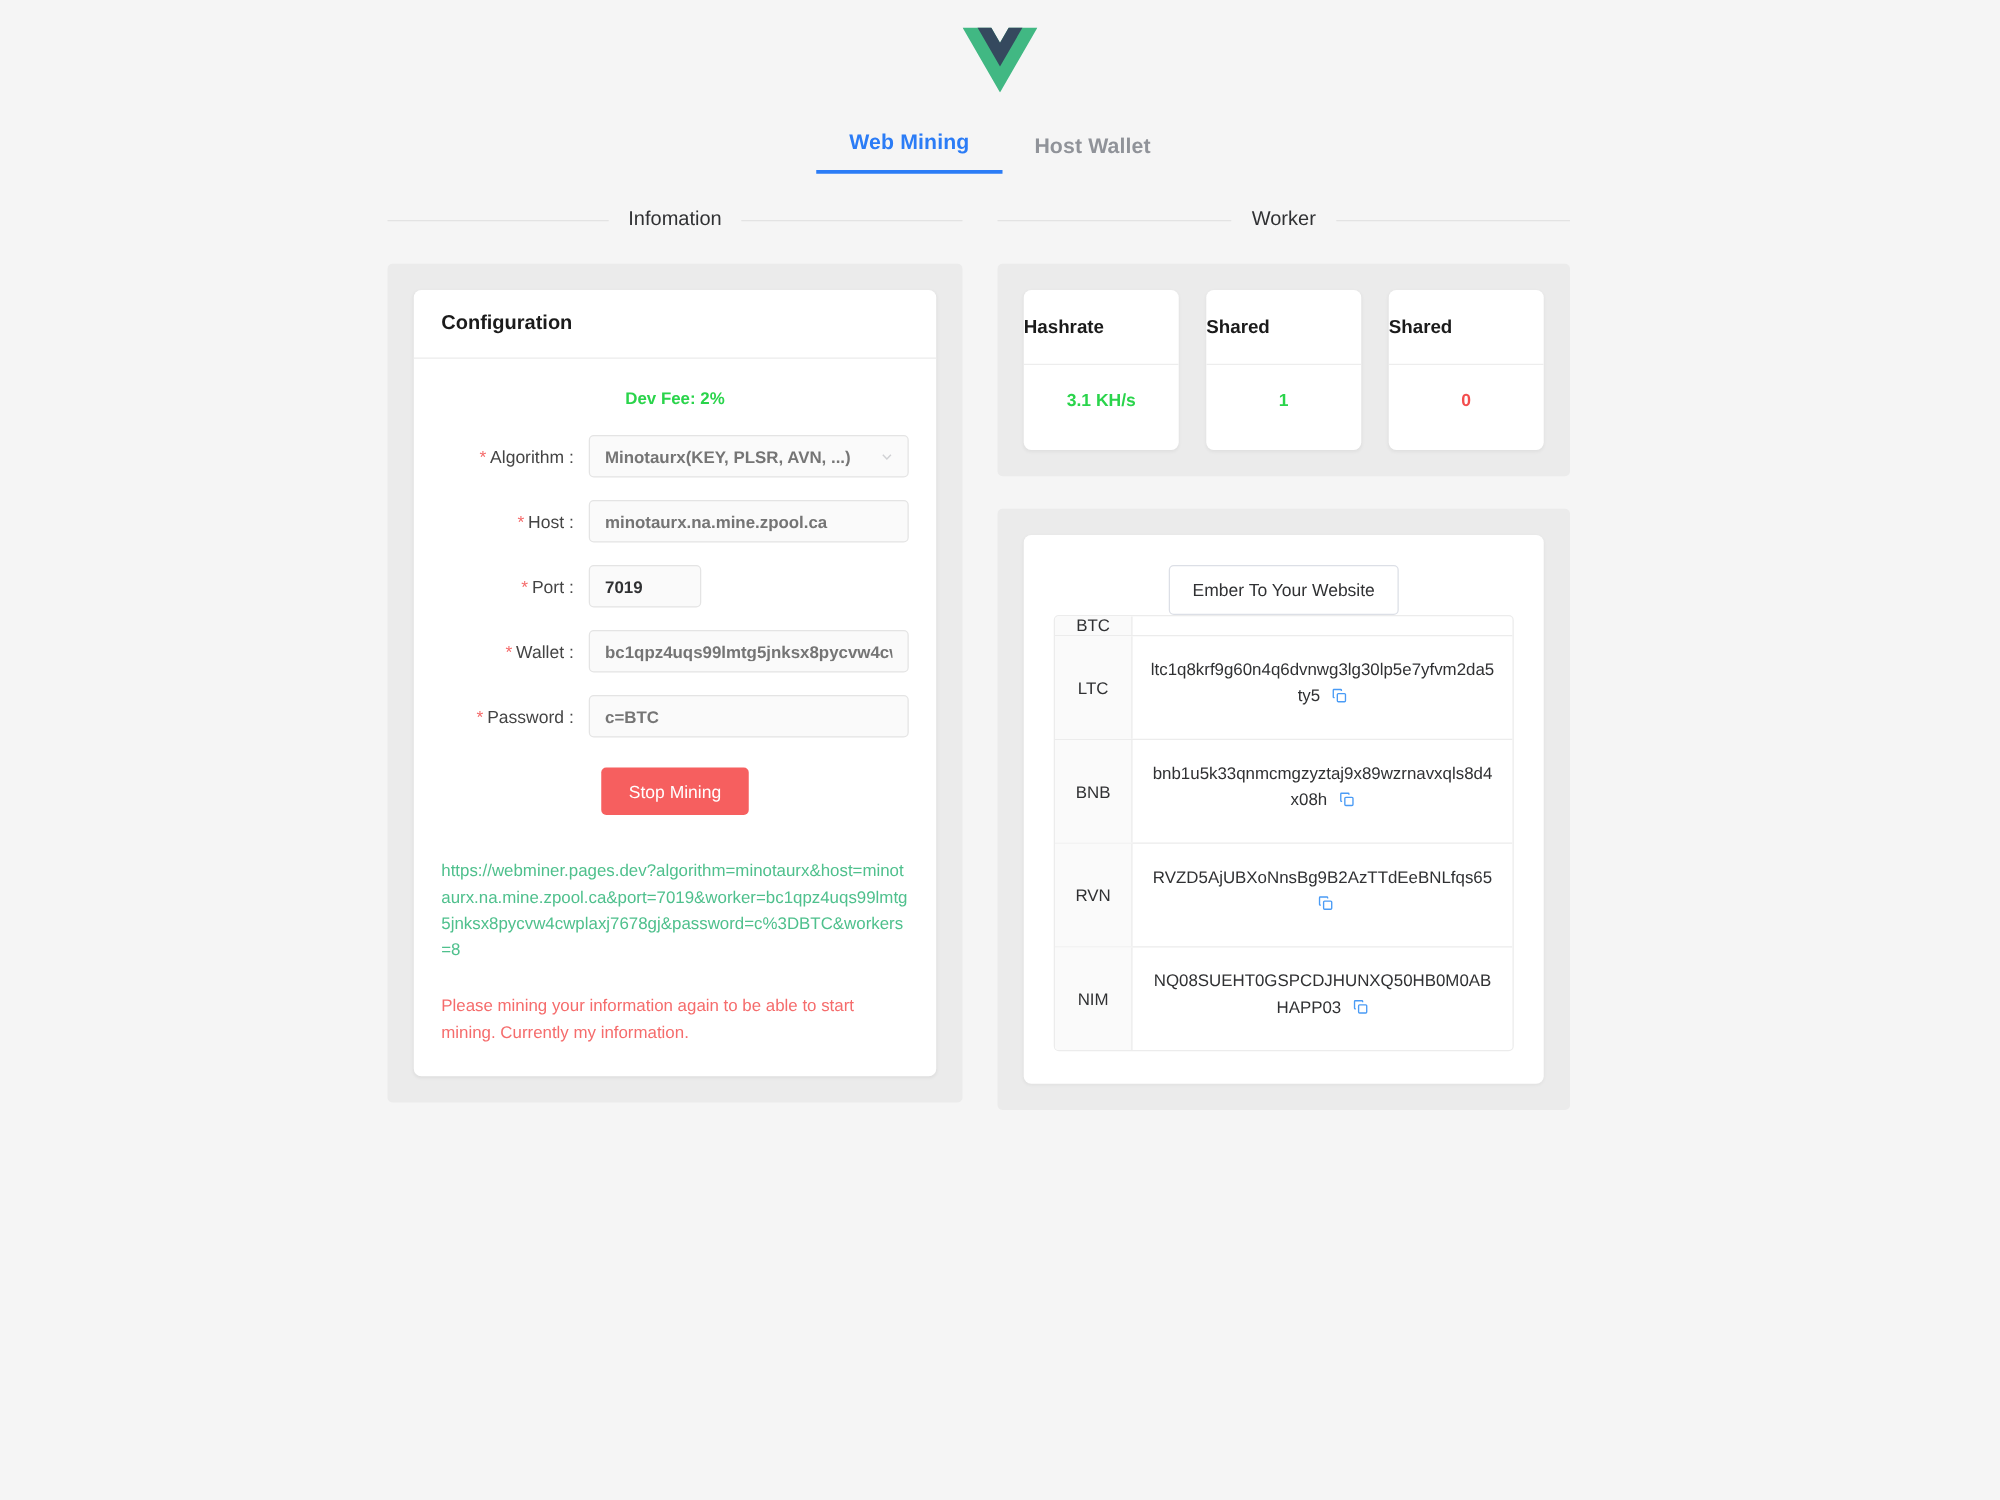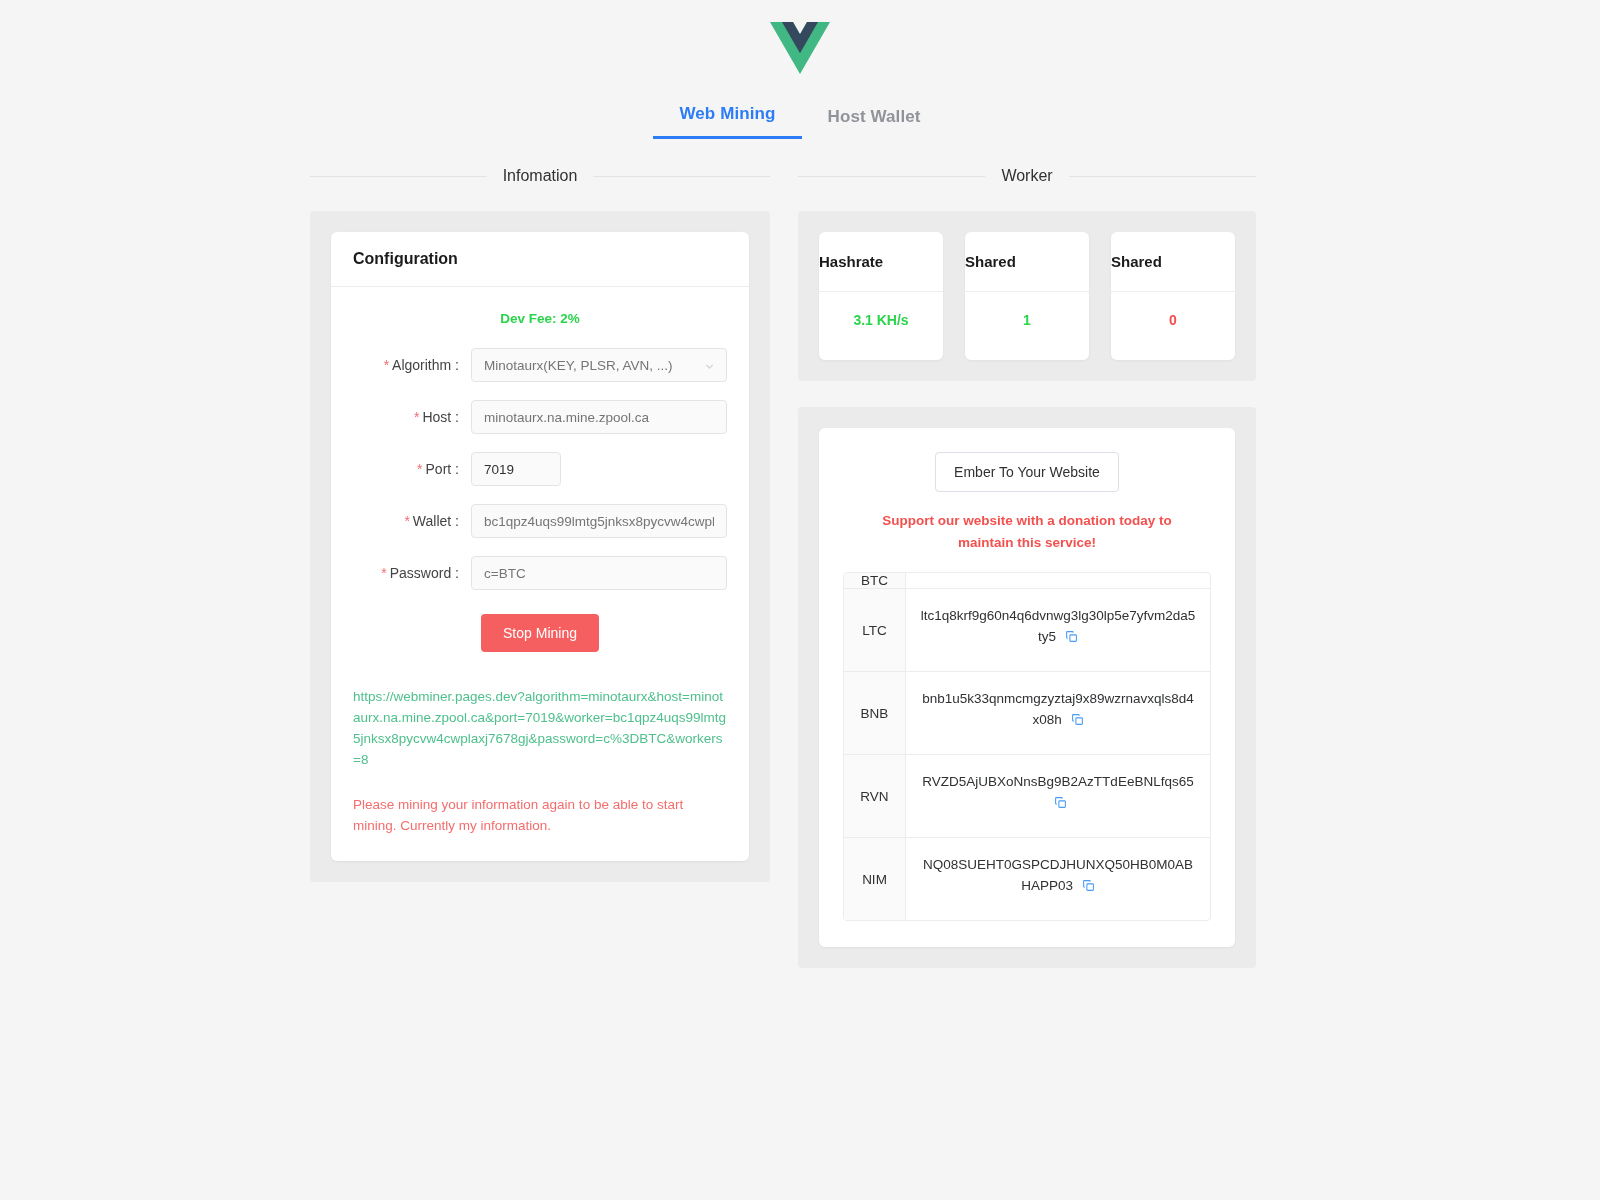--- a/index.html
+++ b/index.html
@@ -123,20 +123,21 @@
     background: #fafafa;
     padding: 0 12px;
     font-size: 13.5px;
     color: #303133;
     font-family: "Liberation Sans", sans-serif;
     outline: none;
     overflow: hidden;
     white-space: nowrap;
     text-overflow: clip;
     line-height: 32px;
+    font-weight: bold;
   }
   .inp.narrow { width: 90px; }
   .select-wrap { position: relative; }
   .select-wrap .chev {
     position: absolute;
     right: 11px; top: 11px;
     pointer-events: none;
     color: #d0d1d4;
   }
   .hint {
@@ -397,21 +398,20 @@
 
       <div class="donate-gap"></div>
 
       <div class="gray-panel">
         <div class="donate-card">
 
           <div class="ember-row">
             <button class="btn-ember">Ember To Your Website</button>
           </div>
 
-          <div class="donate-msg">Support our website with a donation today to maintain this service!</div>
 
           <div class="addr-table">
 
             <div class="addr-row">
               <div class="addr-sym">BTC</div>
             </div>
 
             <div class="addr-row">
               <div class="addr-sym">LTC</div>
               <div class="addr-val">

